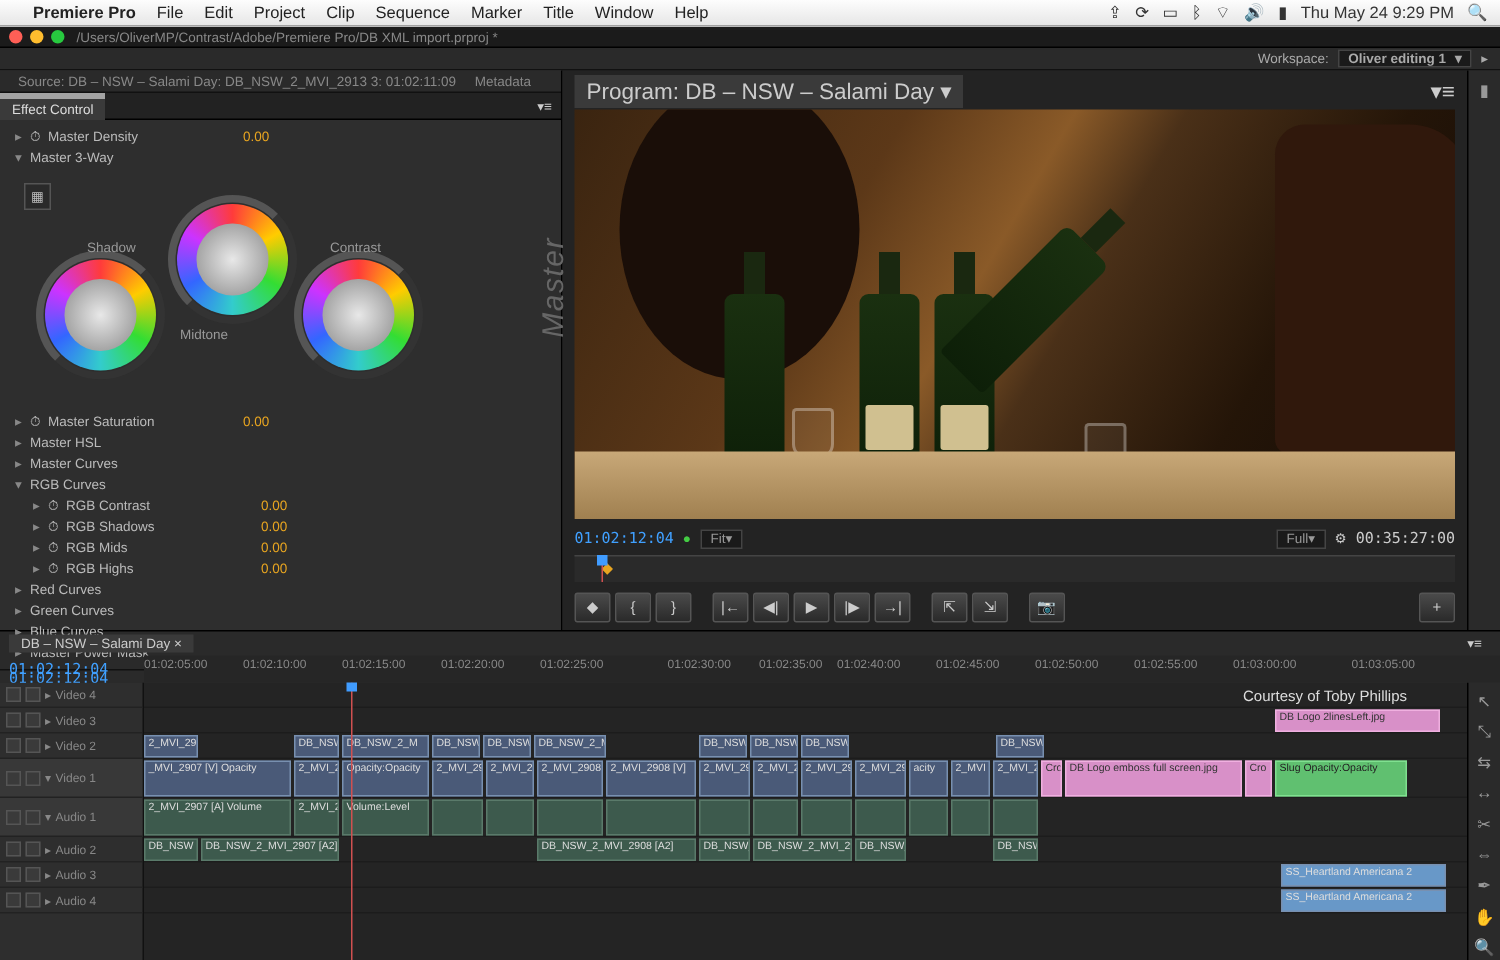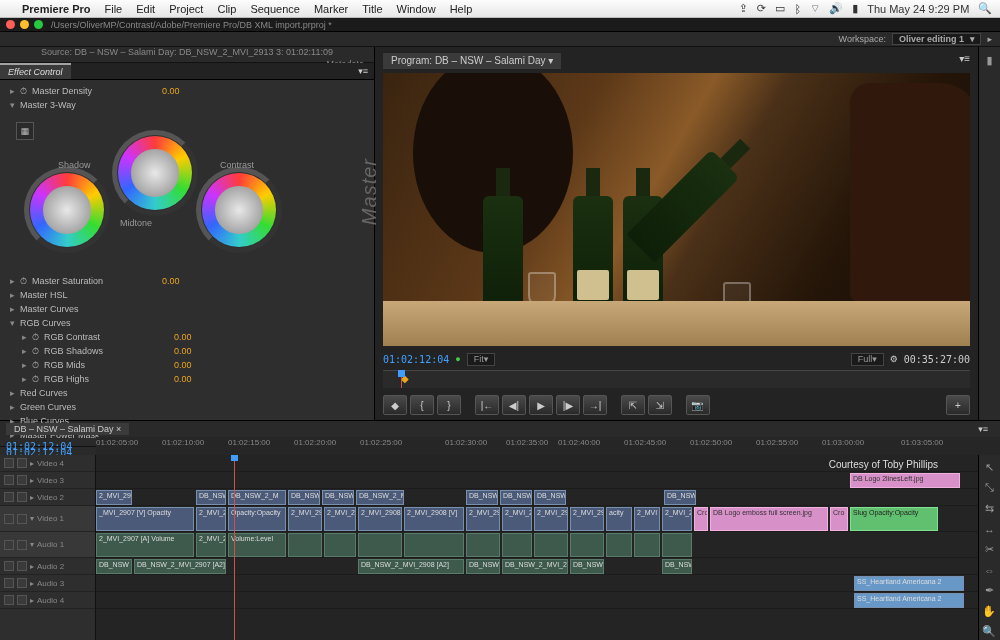--- a/index.html
+++ b/index.html
@@ -11,39 +11,39 @@
   .winpath{height:14px;background:#1b1b1b;color:#888;font-size:9px;display:flex;align-items:center;padding:0 6px;border-bottom:1px solid #000;}
   .winpath .traffic{display:flex;gap:5px;margin-right:8px;}
   .dot{width:9px;height:9px;border-radius:50%;}
   .dot.r{background:#ff5f56;} .dot.y{background:#ffbd2e;} .dot.g{background:#27c93f;}
   .wksp{height:15px;background:#2a2a2a;display:flex;justify-content:flex-end;align-items:center;padding:0 8px;font-size:9px;color:#aaa;gap:6px;border-bottom:1px solid #111;}
   .wksp .sel{background:#1a1a1a;border:1px solid #444;padding:0 6px;height:12px;display:flex;align-items:center;font-weight:bold;}
   .main{display:flex;height:373px;}
   .left{width:375px;border-right:1px solid #000;display:flex;flex-direction:column;background:#2e2e2e;}
   .tabs{height:18px;display:flex;align-items:center;background:#222;font-size:9px;border-bottom:1px solid #000;}
   .tab{padding:2px 8px;color:#888;}
-  .tab.active{background:#3a3a3a;color:#ddd;border-top:2px solid #a3a3a3;font-style:italic;}
-  .src-hdr{height:16px;background:#2a2a2a;display:flex;align-items:center;font-size:9px;color:#888;padding:0 2px;border-bottom:1px solid #111;flex-direction:column;}
+  .tab.active{background:#3a3a3a;color:#ddd;border-top:4px solid #a3a3a3;}
+  .src-hdr{height:16px;background:#2a2a2a;display:flex;align-items:center;font-size:9px;color:#888;padding:0 12px;border-bottom:1px solid #111;}
   .clip-hdr{height:16px;background:#333;display:flex;align-items:center;font-size:9px;color:#ccc;padding:0 6px;justify-content:space-between;}
   .params{padding:4px 10px;font-size:9px;color:#bbb;}
   .prow{display:flex;align-items:center;height:14px;}
   .prow .tw{width:10px;color:#888;}
   .prow .nm{flex:0 0 130px;}
   .prow .val{color:#e8a520;}
   .wheels-wrap{position:relative;height:150px;margin:6px 0;}
   .wheel{position:absolute;width:74px;height:74px;border-radius:50%;background:conic-gradient(#ff3b3b,#ffcc00,#33dd33,#33cccc,#3366ff,#cc33ff,#ff3b3b);}
   .wheel::after{content:'';position:absolute;left:18%;top:18%;width:64%;height:64%;border-radius:50%;background:radial-gradient(circle,#e8e8e8,#888);}
   .wheel::before{content:'';position:absolute;inset:-6px;border-radius:50%;border:5px solid #555;border-right-color:#333;border-bottom-color:#333;}
   .wlbl{position:absolute;font-size:9px;color:#999;}
   .master-lbl{position:absolute;right:6px;top:40px;transform:rotate(-90deg);transform-origin:right top;font-size:20px;color:#666;font-style:italic;letter-spacing:1px;}
   .srctc{height:16px;display:flex;align-items:center;padding:0 6px;color:#40a0ff;font-size:10px;border-top:1px solid #111;}
   
   .right{flex:1;display:flex;background:#232323;}
   .prog{flex:1;display:flex;flex-direction:column;padding:6px 8px 2px;}
-  .prog-tabs{height:16px;display:flex;font-size:10px;}
+  .prog-tabs{height:16px;display:flex;align-items:center;font-size:15px;}
   .ptab{background:#3a3a3a;padding:2px 8px;color:#ccc;}
   .vid{flex:1;margin:4px 0;background:linear-gradient(120deg,#3a2410 0%,#5c3818 30%,#8a5a28 45%,#4a3018 55%,#241508 75%,#120a05 100%);position:relative;overflow:hidden;}
   .bottle{position:absolute;width:40px;height:120px;background:linear-gradient(#1a3010,#0d1f08);border-radius:6px 6px 3px 3px;bottom:30px;}
   .bottle .neck{position:absolute;top:-28px;left:13px;width:14px;height:28px;background:#1a2810;}
   .bottle .lbl{position:absolute;bottom:16px;left:4px;right:4px;height:30px;background:#d0c090;border-radius:2px;}
   .glass{position:absolute;width:28px;height:34px;border:2px solid rgba(255,255,255,.3);border-radius:3px 3px 10px 10px;background:rgba(255,255,255,.05);}
   .person{position:absolute;background:#2a1810;border-radius:50%;}
   .ctrlbar{height:18px;display:flex;align-items:center;font-size:9px;gap:6px;}
   .tc{color:#40a0ff;font-family:monospace;font-size:10px;}
   .sel2{background:#1a1a1a;border:1px solid #444;padding:0 6px;height:13px;display:flex;align-items:center;color:#999;}

